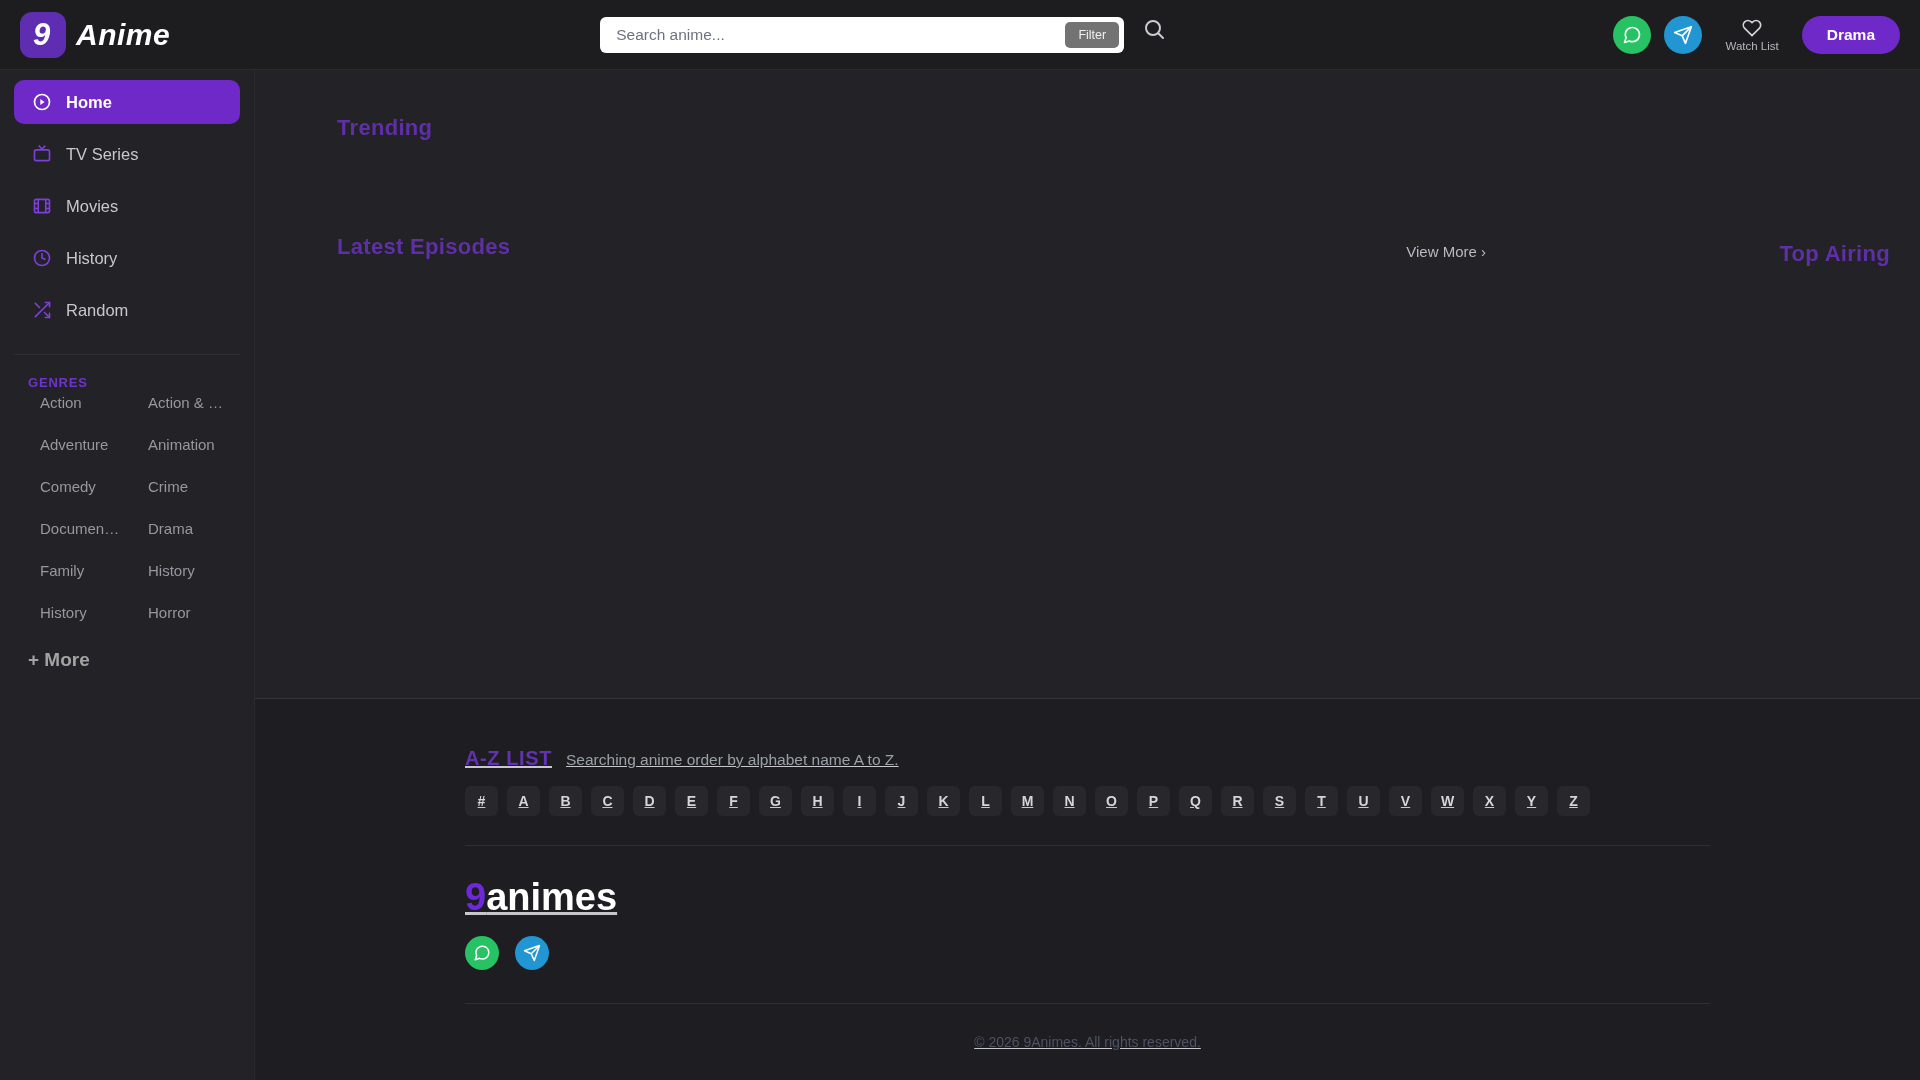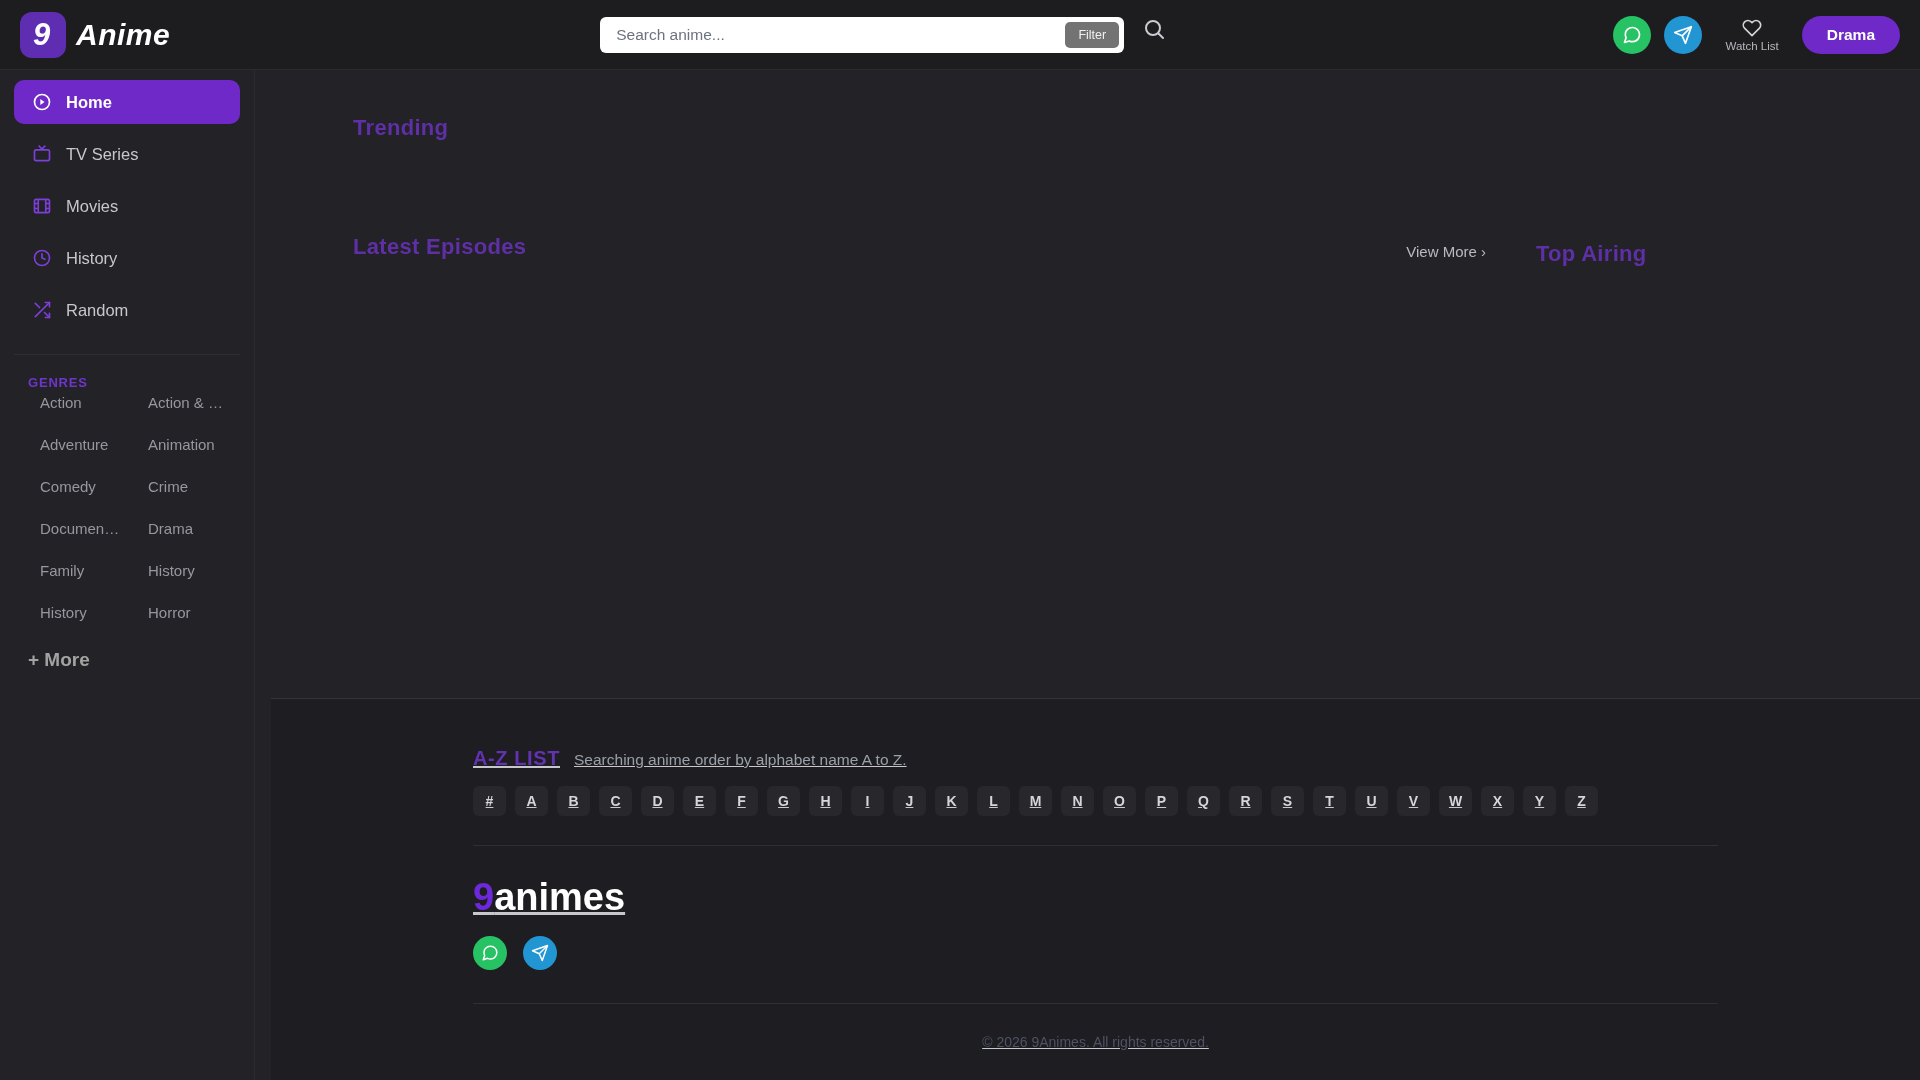--- a/index.html
+++ b/index.html
@@ -54,21 +54,21 @@
     margin:0 10px; cursor:pointer;
   }
   .watchlist .heart{width:20px; height:20px; color:#d3d3d8;}
   .watchlist-label{font-size:11.5px; color:#b6b6bc;}
   .login-btn{
     background:var(--accent); color:#fff; border:none; border-radius:20px;
     font-size:15.5px; font-weight:bold; padding:10px 25px; cursor:pointer;
     font-family:"Liberation Sans","DejaVu Sans",sans-serif;
   }
   
-  .layout{display:flex; height:1010px;gap:16px;}
+  .layout{display:flex; height:1010px;}
   aside{
     width:255px; flex:0 0 255px; border-right:1px solid #2a2a2f;
     background:#222227; padding-top:10px;
   }
   .nav-item{
     margin:0 14px 8px; padding:12px 18px; border-radius:10px;
     display:flex; align-items:center; gap:14px; font-size:16.5px;
     color:#c7c7cc; cursor:pointer;
   }
   .nav-item .nav-icon{width:20px; height:20px; color:#7c3fd8; flex:0 0 20px;}
@@ -85,21 +85,21 @@
   }
   .genre-item{font-size:15px; color:#97979f; cursor:pointer; white-space:nowrap;}
   .more-link{margin:28px 0 0 28px; font-size:19px; font-weight:bold; color:#a3a3a3; cursor:pointer;}
   
   .main-col{flex:1; display:flex; flex-direction:column; background:#222227;}
   .main-content{height:628px; padding:45px 30px 0 82px;}
   .sec-heading{font-size:22px; font-weight:bold; color:var(--heading-purple); letter-spacing:.3px;}
   .trending-heading{margin-bottom:86px;}
   .content-row{display:flex;}
   .col-left{flex:1; display:flex; align-items:center; justify-content:space-between;}
-  .col-right{width:404px; padding-left:50px;}
+  .col-right{width:404px; padding-left:50px;text-align:right;}
   .view-more{font-size:15px; color:#b9bac1; cursor:pointer; text-decoration:none;margin-top:8px;}
   .top-airing-heading{margin-top:14px;}
   
   footer{
     flex:1; background:#1e1e22; border-top:1px solid #33333a;
   }
   .f-inner{width:1245px; margin:0 auto; padding-top:48px;text-decoration:underline;}
   .az-row{display:flex; align-items:baseline; gap:14px;}
   .az-title{font-size:20px; font-weight:bold; color:#6232b0; letter-spacing:.6px;}
   .az-sub{font-size:15.5px; color:#9aa0a8;}

